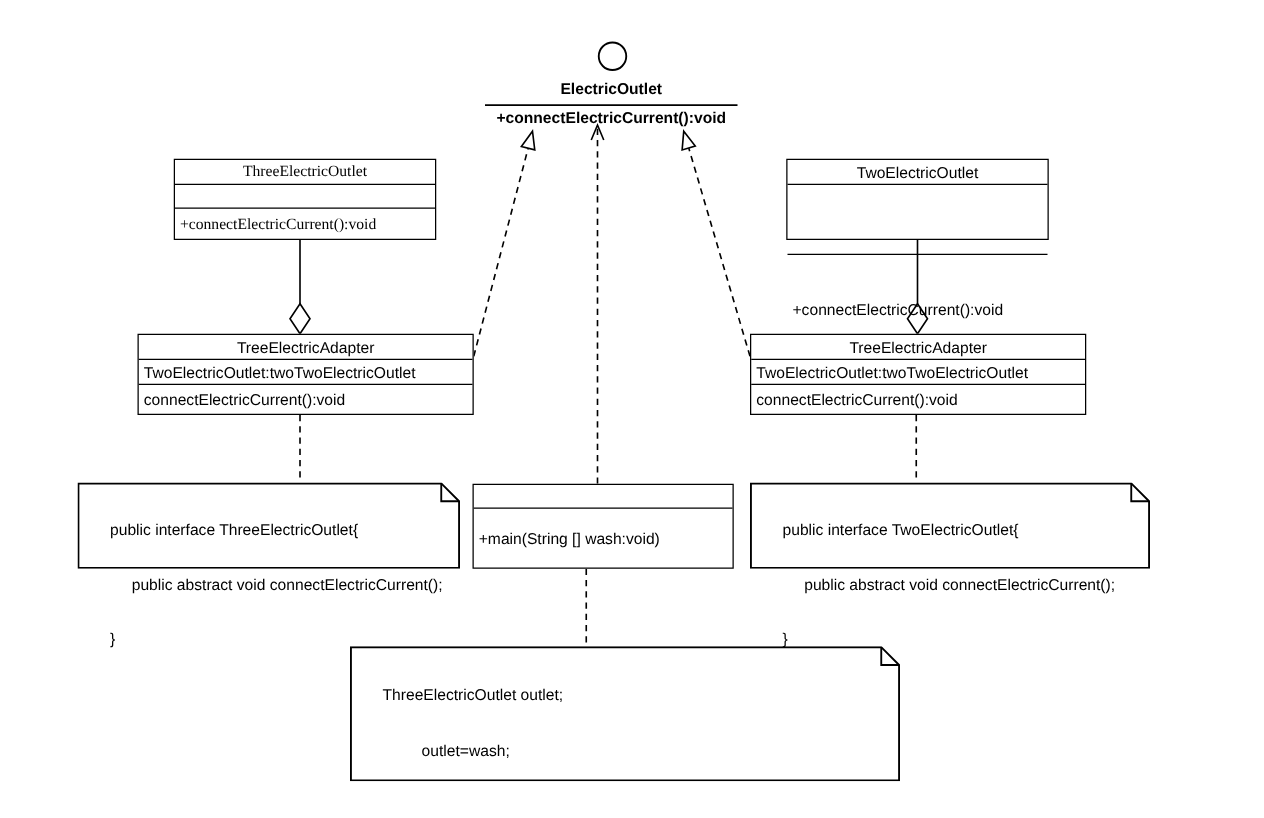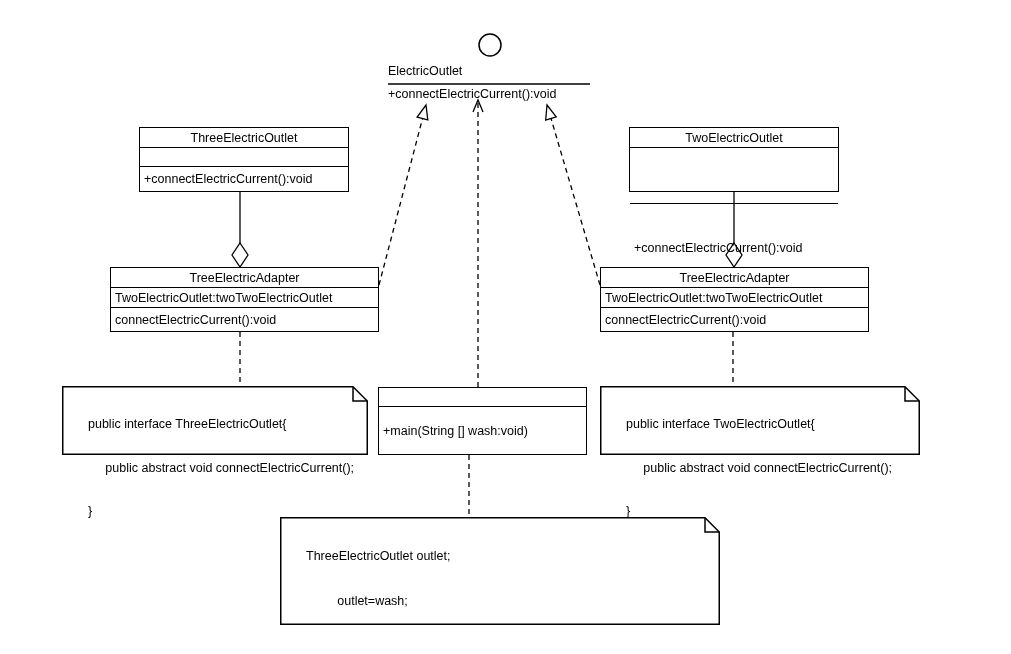--- a/index.html
+++ b/index.html
@@ -52,23 +52,24 @@
     font-size:12.5px;
     white-space:pre;
     z-index:1;
   }
   .note-text div { line-height:15.5px;padding-left:21px; }
   #note-code .note-text div { line-height:16.5px; }
 
   .iface-label {
     position:absolute;
     width:202px; left:388px;
-    text-align:left;
+    text-align:center;
     font-size:12.5px;
     z-index:2;
+    font-weight:bold;
   }
 </style>
 </head>
 <body>
 
 <div id="canvas">
 
   <svg id="connector-layer" width="1011" height="654" viewBox="0 0 1011 654">
 
     <circle cx="490" cy="45" r="11" fill="#fff" stroke="#000" stroke-width="1.5"></circle>
@@ -101,21 +102,21 @@
     </g>
 
     <line x1="240" y1="332" x2="240" y2="386" stroke="#000" stroke-width="1.3" stroke-dasharray="5,4"></line>
     <line x1="733" y1="332" x2="733" y2="386" stroke="#000" stroke-width="1.3" stroke-dasharray="5,4"></line>
     <line x1="469" y1="455" x2="469" y2="517" stroke="#000" stroke-width="1.3" stroke-dasharray="5,4"></line>
   </svg>
 
   <div class="iface-label" style="top:64px;">ElectricOutlet</div>
   <div class="iface-label" style="top:87px;">+connectElectricCurrent():void</div>
 
-  <div class="uml-class" style="left:139px;top:127px;width:210px;height:65px;">
+  <div class="uml-class" style="left:139px;top:127px;width:210px;height:65px;font-family:Liberation Serif, serif;">
     <div class="uml-title" style="height:19px;">ThreeElectricOutlet</div>
     <div class="uml-attrs" style="height:18px;"></div>
     <div class="uml-methods">+connectElectricCurrent():void</div>
   </div>
 
   <div class="uml-class" style="left:629px;top:127px;width:210px;height:65px;gap:37px;">
     <div class="uml-title" style="height:19px;">TwoElectricOutlet</div>
     <div class="uml-attrs" style="height:18px;"></div>
     <div class="uml-methods">+connectElectricCurrent():void</div>
   </div>

